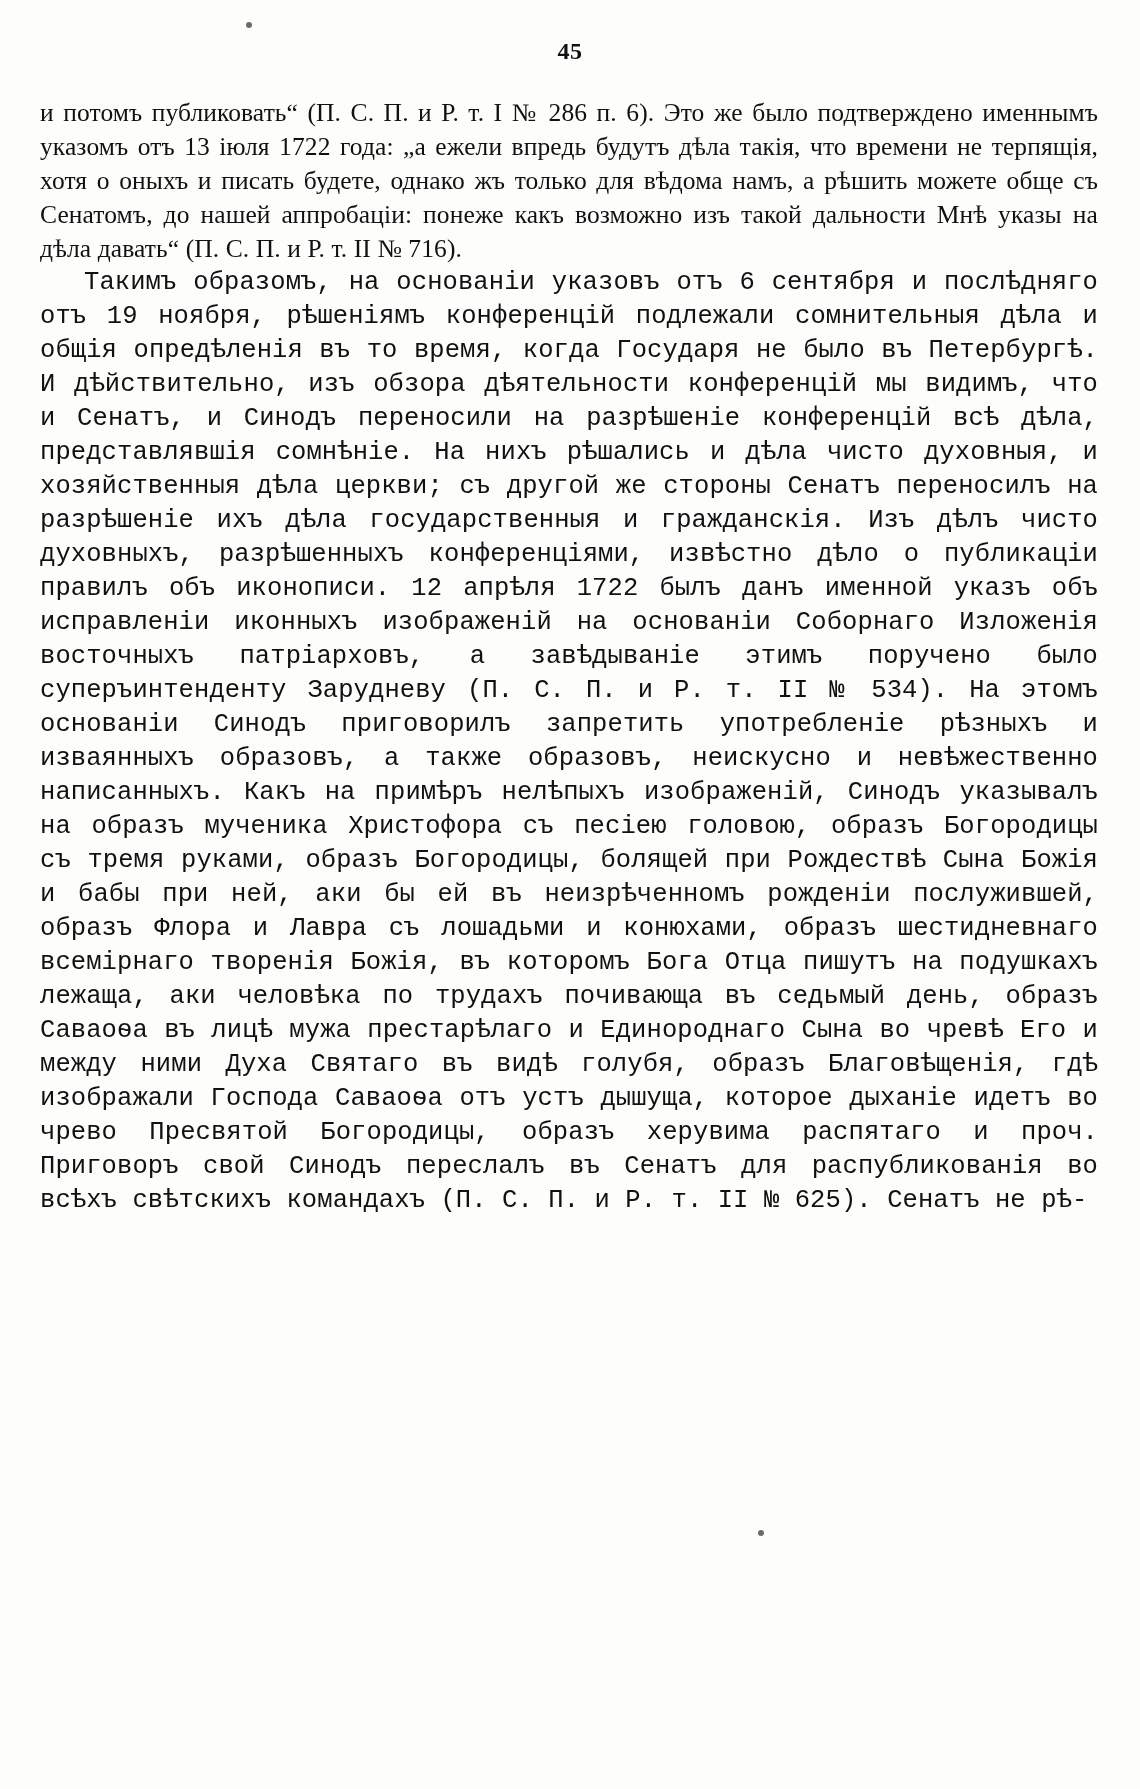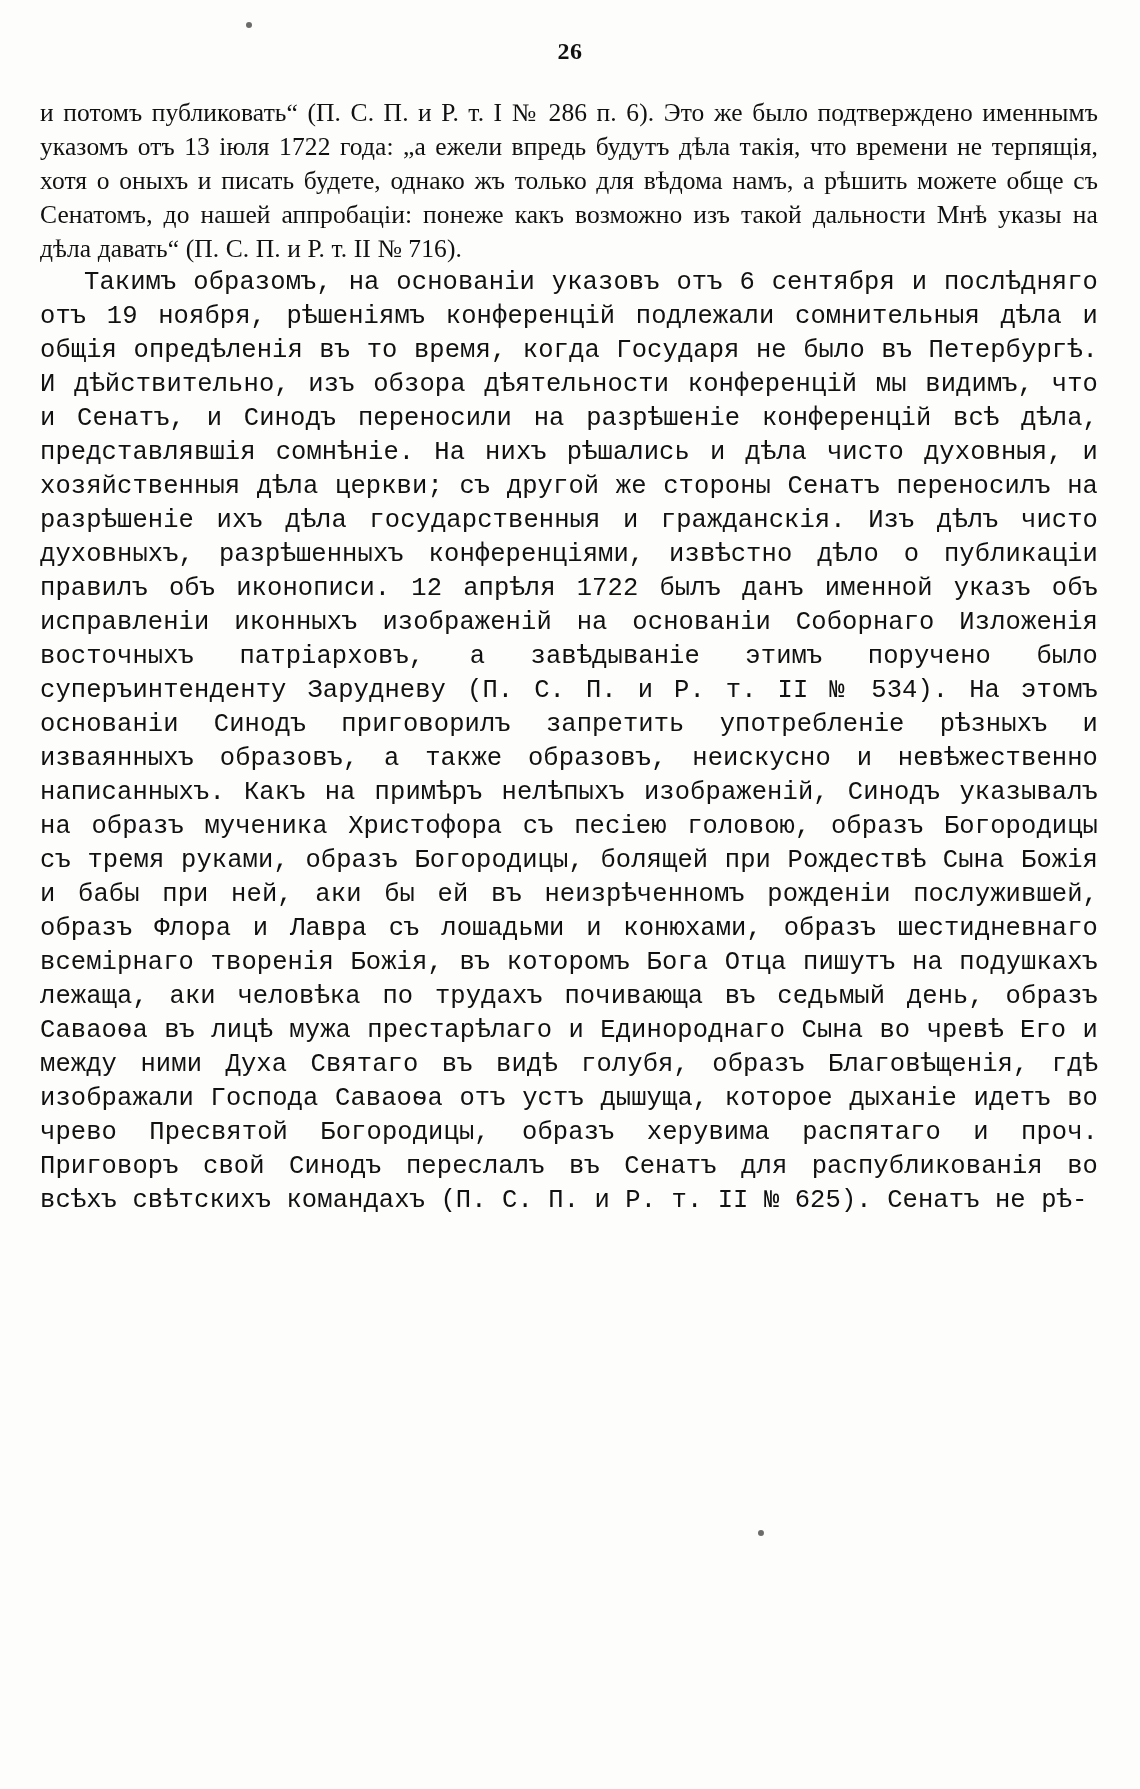--- a/index.html
+++ b/index.html
@@ -77,21 +77,21 @@
     text-align: justify;
   }
 </style>
 </head>
 <body>
 
 <div class="page">
 
   <div class="top-mark"></div>
 
-  <div class="page-number">26</div>
+  <div class="page-number">45</div>
 
   <div class="body-text">
     <p class="para">и потомъ публиковать“ (П. С. П. и Р. т. I № 286 п. 6). Это же было подтверждено именнымъ указомъ отъ 13 іюля 1722 года: „а ежели впредь будутъ дѣла такія, что времени не терпящія, хотя о оныхъ и писать будете, однако жъ только для вѣдома намъ, а рѣшить можете обще съ Сенатомъ, до нашей аппробаціи: понеже какъ возможно изъ такой дальности Мнѣ указы на дѣла давать“ (П. С. П. и Р. т. II № 716).</p>
     <p class="para">Такимъ образомъ, на основаніи указовъ отъ 6 сентября и послѣдняго отъ 19 ноября, рѣшеніямъ конференцій подлежали сомнительныя дѣла и общія опредѣленія въ то время, когда Государя не было въ Петербургѣ. И дѣйствительно, изъ обзора дѣятельности конференцій мы видимъ, что и Сенатъ, и Синодъ переносили на разрѣшеніе конференцій всѣ дѣла, представлявшія сомнѣніе. На нихъ рѣшались и дѣла чисто духовныя, и хозяйственныя дѣла церкви; съ другой же стороны Сенатъ переносилъ на разрѣшеніе ихъ дѣла государственныя и гражданскія. Изъ дѣлъ чисто духовныхъ, разрѣшенныхъ конференціями, извѣстно дѣло о публикаціи правилъ объ иконописи. 12 апрѣля 1722 былъ данъ именной указъ объ исправленіи иконныхъ изображеній на основаніи Соборнаго Изложенія восточныхъ патріарховъ, а завѣдываніе этимъ поручено было суперъинтенденту Зарудневу (П. С. П. и Р. т. II № 534). На этомъ основаніи Синодъ приговорилъ запретить употребленіе рѣзныхъ и изваянныхъ образовъ, а также образовъ, неискусно и невѣжественно написанныхъ. Какъ на примѣръ нелѣпыхъ изображеній, Синодъ указывалъ на образъ мученика Христофора съ песіею головою, образъ Богородицы съ тремя руками, образъ Богородицы, болящей при Рождествѣ Сына Божія и бабы при ней, аки бы ей въ неизрѣченномъ рожденіи послужившей, образъ Флора и Лавра съ лошадьми и конюхами, образъ шестидневнаго всемірнаго творенія Божія, въ которомъ Бога Отца пишутъ на подушкахъ лежаща, аки человѣка по трудахъ почивающа въ седьмый день, образъ Саваоѳа въ лицѣ мужа престарѣлаго и Единороднаго Сына во чревѣ Его и между ними Духа Святаго въ видѣ голубя, образъ Благовѣщенія, гдѣ изображали Господа Саваоѳа отъ устъ дышуща, которое дыханіе идетъ во чрево Пресвятой Богородицы, образъ херувима распятаго и проч. Приговоръ свой Синодъ переслалъ въ Сенатъ для распубликованія во всѣхъ свѣтскихъ командахъ (П. С. П. и Р. т. II № 625). Сенатъ не рѣ-</p>
   </div>
 
   <div class="bottom-mark"></div>
 
 </div>
 

